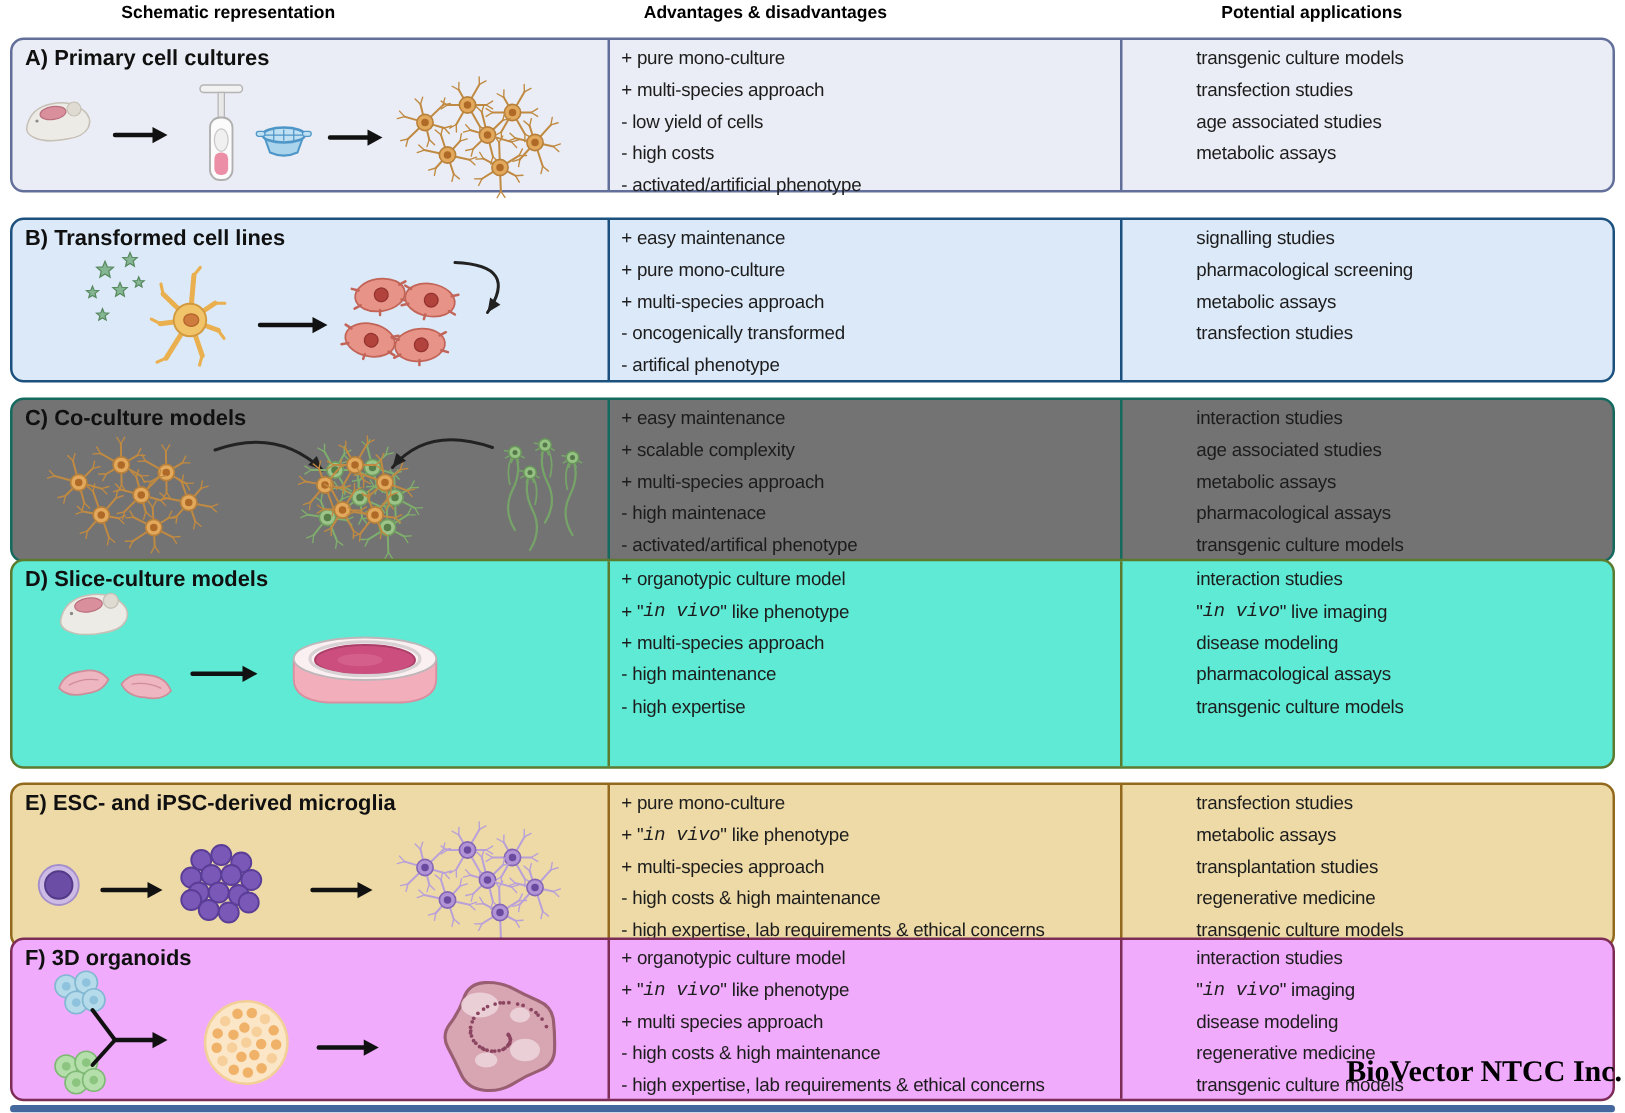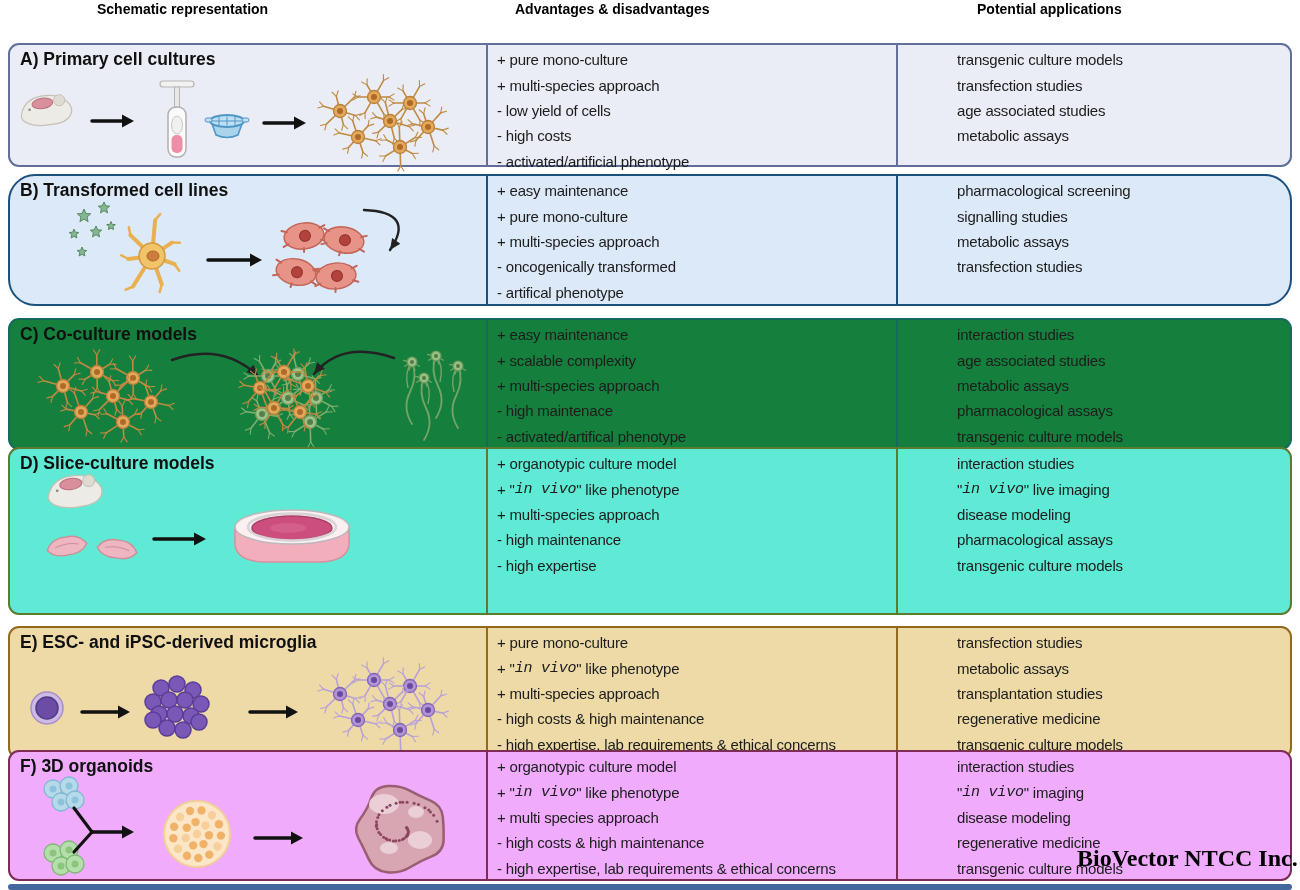--- a/index.html
+++ b/index.html
@@ -39,21 +39,21 @@
 </style>
 </head>
 <body>
 
 <div>
   <span class="hdr" style="left:97px">Schematic representation</span>
   <span class="hdr" style="left:515px">Advantages &amp; disadvantages</span>
   <span class="hdr" style="left:977px">Potential applications</span>
 
   <div id="rows">
-      <section class="row" style="top: 30px; height: 124px; background: rgb(234, 237, 245); border-color: rgb(98, 111, 154); margin-top: 13px;">
+      <section class="row" style="top: 30px; height: 124px; background: rgb(234, 237, 245); border-color: rgb(98, 111, 154);">
         <div class="divider" style="left: 476px; background: rgb(98, 111, 154);"></div>
         <div class="divider" style="left: 886px; background: rgb(98, 111, 154);"></div>
         <h2 class="row-title">A) Primary cell cultures</h2>
         <svg class="schem" width="474" height="127" viewBox="0 0 474 127">
           <g>
             <g transform="translate(8,48) scale(0.8)">
               <path d="M2,26 Q6,8 26,4 Q46,0 58,10 Q68,18 63,28 Q58,37 42,39 Q22,43 10,38 Q0,34 2,26 Z" fill="#edebe6" stroke="#c6c0b6" stroke-width="1.5"></path>
               <circle cx="49" cy="9" r="7" fill="#e0dbd2" stroke="#c6c0b6" stroke-width="1.2"></circle>
               <ellipse cx="28" cy="13" rx="13" ry="6.5" fill="#d98f9c" stroke="#b9707e" stroke-width="1.2" transform="rotate(-8 28 13)"></ellipse>
               <circle cx="12" cy="21" r="1.6" fill="#8a8a8a"></circle>
@@ -252,21 +252,21 @@
             <span>transfection studies</span>
           </li>
           <li class="line">
             <span>age associated studies</span>
           </li>
           <li class="line">
             <span>metabolic assays</span>
           </li>
         </ul>
       </section>
-      <section class="row" style="top: 174px; height: 132px; background: rgb(220, 233, 248); border-color: rgb(28, 81, 127); border-radius: 27px;">
+      <section class="row" style="top: 174px; height: 132px; background: rgb(220, 233, 248); border-color: rgb(28, 81, 127);">
         <div class="divider" style="left: 476px; background: rgb(28, 81, 127);"></div>
         <div class="divider" style="left: 886px; background: rgb(28, 81, 127);"></div>
         <h2 class="row-title">B) Transformed cell lines</h2>
         <svg class="schem" width="474" height="127" viewBox="0 0 474 127">
           <g>
             <path d="M72.0,33.0 L73.9,37.5 L78.7,37.8 L75.0,41.0 L76.1,45.7 L72.0,43.1 L67.9,45.7 L69.0,41.0 L65.3,37.8 L70.1,37.5 Z" fill="#86b794" stroke="#57895f" stroke-width="1"></path>
             <path d="M92.0,26.0 L93.6,29.8 L97.7,30.1 L94.6,32.8 L95.5,36.9 L92.0,34.7 L88.5,36.9 L89.4,32.8 L86.3,30.1 L90.4,29.8 Z" fill="#86b794" stroke="#57895f" stroke-width="1"></path>
             <path d="M62.0,53.0 L63.3,56.2 L66.8,56.5 L64.1,58.7 L64.9,62.0 L62.0,60.3 L59.1,62.0 L59.9,58.7 L57.2,56.5 L60.7,56.2 Z" fill="#86b794" stroke="#57895f" stroke-width="1"></path>
             <path d="M84.0,50.0 L85.6,53.8 L89.7,54.1 L86.6,56.8 L87.5,60.9 L84.0,58.7 L80.5,60.9 L81.4,56.8 L78.3,54.1 L82.4,53.8 Z" fill="#86b794" stroke="#57895f" stroke-width="1"></path>
             <path d="M70.0,71.0 L71.3,74.2 L74.8,74.5 L72.1,76.7 L72.9,80.0 L70.0,78.3 L67.1,80.0 L67.9,76.7 L65.2,74.5 L68.7,74.2 Z" fill="#86b794" stroke="#57895f" stroke-width="1"></path>
@@ -349,34 +349,34 @@
           </li>
           <li class="line">
             <span>- oncogenically transformed</span>
           </li>
           <li class="line">
             <span>- artifical phenotype</span>
           </li>
         </ul>
         <ul class="txtcol apps">
           <li class="line">
+            <span>signalling studies</span>
+          </li>
+          <li class="line">
             <span>pharmacological screening</span>
-          </li>
-          <li class="line">
-            <span>signalling studies</span>
           </li>
           <li class="line">
             <span>metabolic assays</span>
           </li>
           <li class="line">
             <span>transfection studies</span>
           </li>
         </ul>
       </section>
-      <section class="row" style="top: 318px; height: 132px; background: #15803d; border-color: rgb(20, 106, 95);">
+      <section class="row" style="top: 318px; height: 132px; background: #737373; border-color: rgb(20, 106, 95);">
         <div class="divider" style="left: 476px; background: rgb(20, 106, 95);"></div>
         <div class="divider" style="left: 886px; background: rgb(20, 106, 95);"></div>
         <h2 class="row-title">C) Co-culture models</h2>
         <svg class="schem" width="474" height="127" viewBox="0 0 474 127">
           <g>
             <line x1="54.86370330515627" y1="67.03527618041008" x2="69.3525906994923" y2="70.9175618569479" stroke="#c08a42" stroke-width="1.6" stroke-linecap="round"></line>
             <line x1="69.3525906994923" y1="70.9175618569479" x2="75.10513187677911" y2="69.2121967923299" stroke="#c08a42" stroke-width="1.1" stroke-linecap="round"></line>
             <line x1="69.3525906994923" y1="70.9175618569479" x2="73.48175496302973" y2="75.27072191427699" stroke="#c08a42" stroke-width="1.1" stroke-linecap="round"></line>
             <line x1="52.03527618041008" y1="69.86370330515628" x2="55.39992376674285" y2="82.42073904691416" stroke="#c08a42" stroke-width="1.6" stroke-linecap="round"></line>
             <line x1="55.39992376674285" y1="82.42073904691416" x2="59.753083824071936" y2="86.5499033104516" stroke="#c08a42" stroke-width="1.1" stroke-linecap="round"></line>

